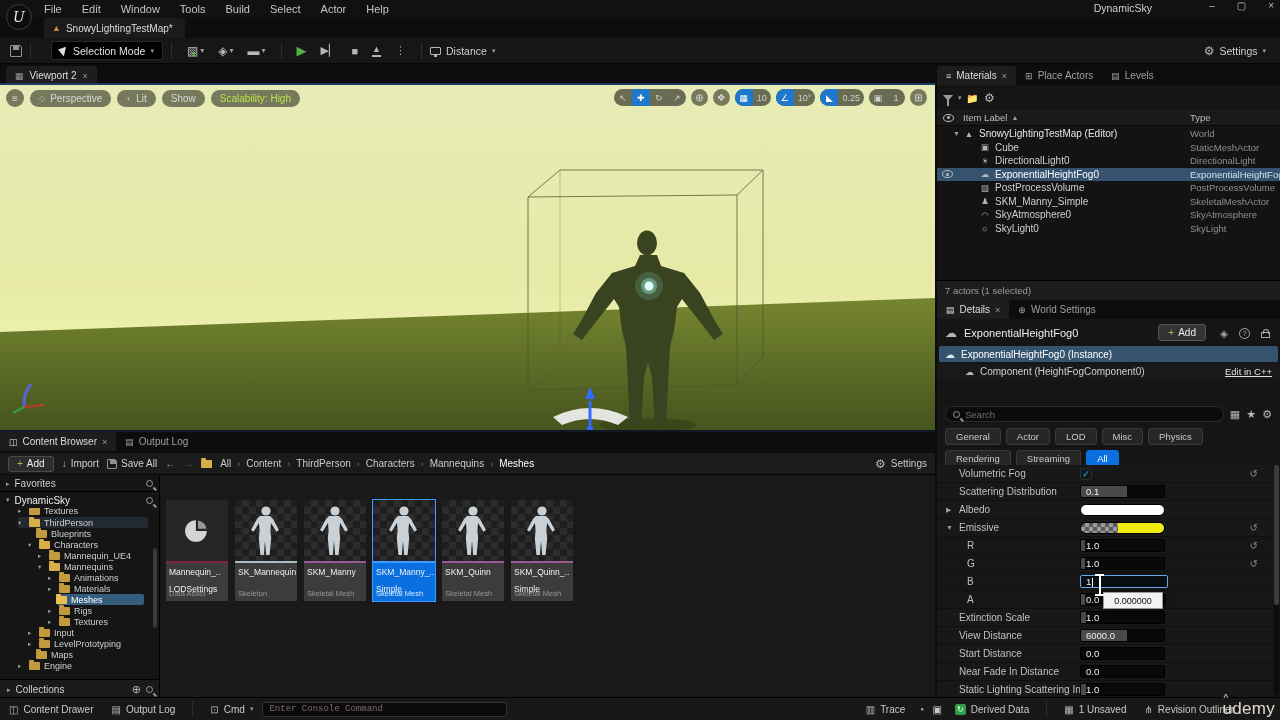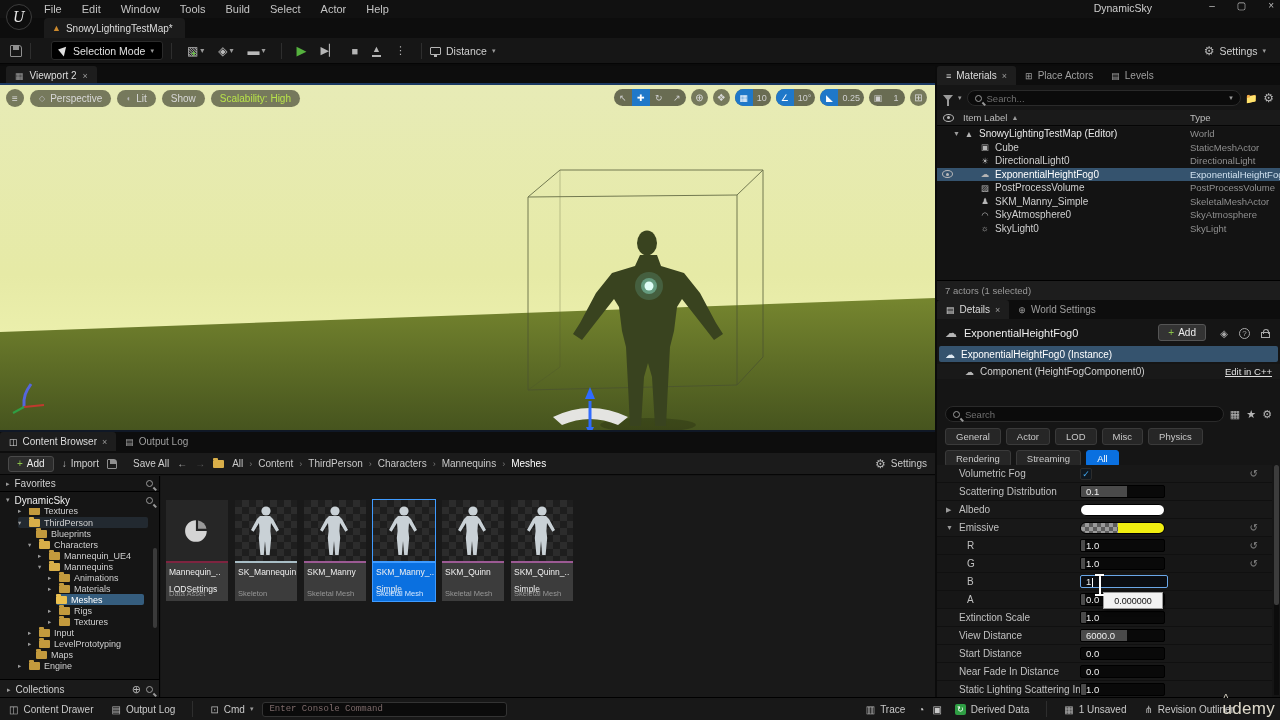--- a/index.html
+++ b/index.html
@@ -359,25 +359,20 @@
         <span>Place Actors</span>
       </div>
       <div class="ptab">
         <span style="font-size:9px">▤</span>
         <span>Levels</span>
       </div>
     </div>
     <div class="ol-search">
       <span class="funnel"></span>
         <span class="chev">▾</span>
-      <div class="srchbox">
-        <span class="mag"></span>
-        <input placeholder="Search..." style="">
-        <span class="chev">▾</span>
-      </div>
       <span style="color:#b5a24a;font-size:10px">📁</span>
       <span class="gear">⚙</span>
     </div>
     <div class="ol-head flex">
       <span class="eyeic" style="margin:0 9px 0 6px"></span>
       <span>Item Label</span>
       <span style="font-size:7px;margin-left:4px;color:#9a9a9a">▲</span>
       <span style="position:absolute;left:253px">Type</span>
     </div>
     <div class="ol-rows">
@@ -618,21 +613,21 @@
     </div>
     <div class="cb-toolbar">
       <div class="cb-add">
           <b>+</b>
           <span>Add</span>
         </div>
       <div class="flex" style="gap:4px">
           <span style="color:#b5b5b5">↓</span>
           <span>Import</span>
         </div>
-      <div class="flex" style="gap:16px">
+      <div class="flex" style="gap:4px">
           <span class="floppy" style="width:10px;height:10px"></span>
           <span>Save All</span>
         </div>
       <span style="color:#b5b5b5">←</span>
       <span class="dim">→</span>
       <span class="fold open"></span>
       <div class="crumb">
         <span>All</span>
           <span class="sep">›</span>
         <span>Content</span>

